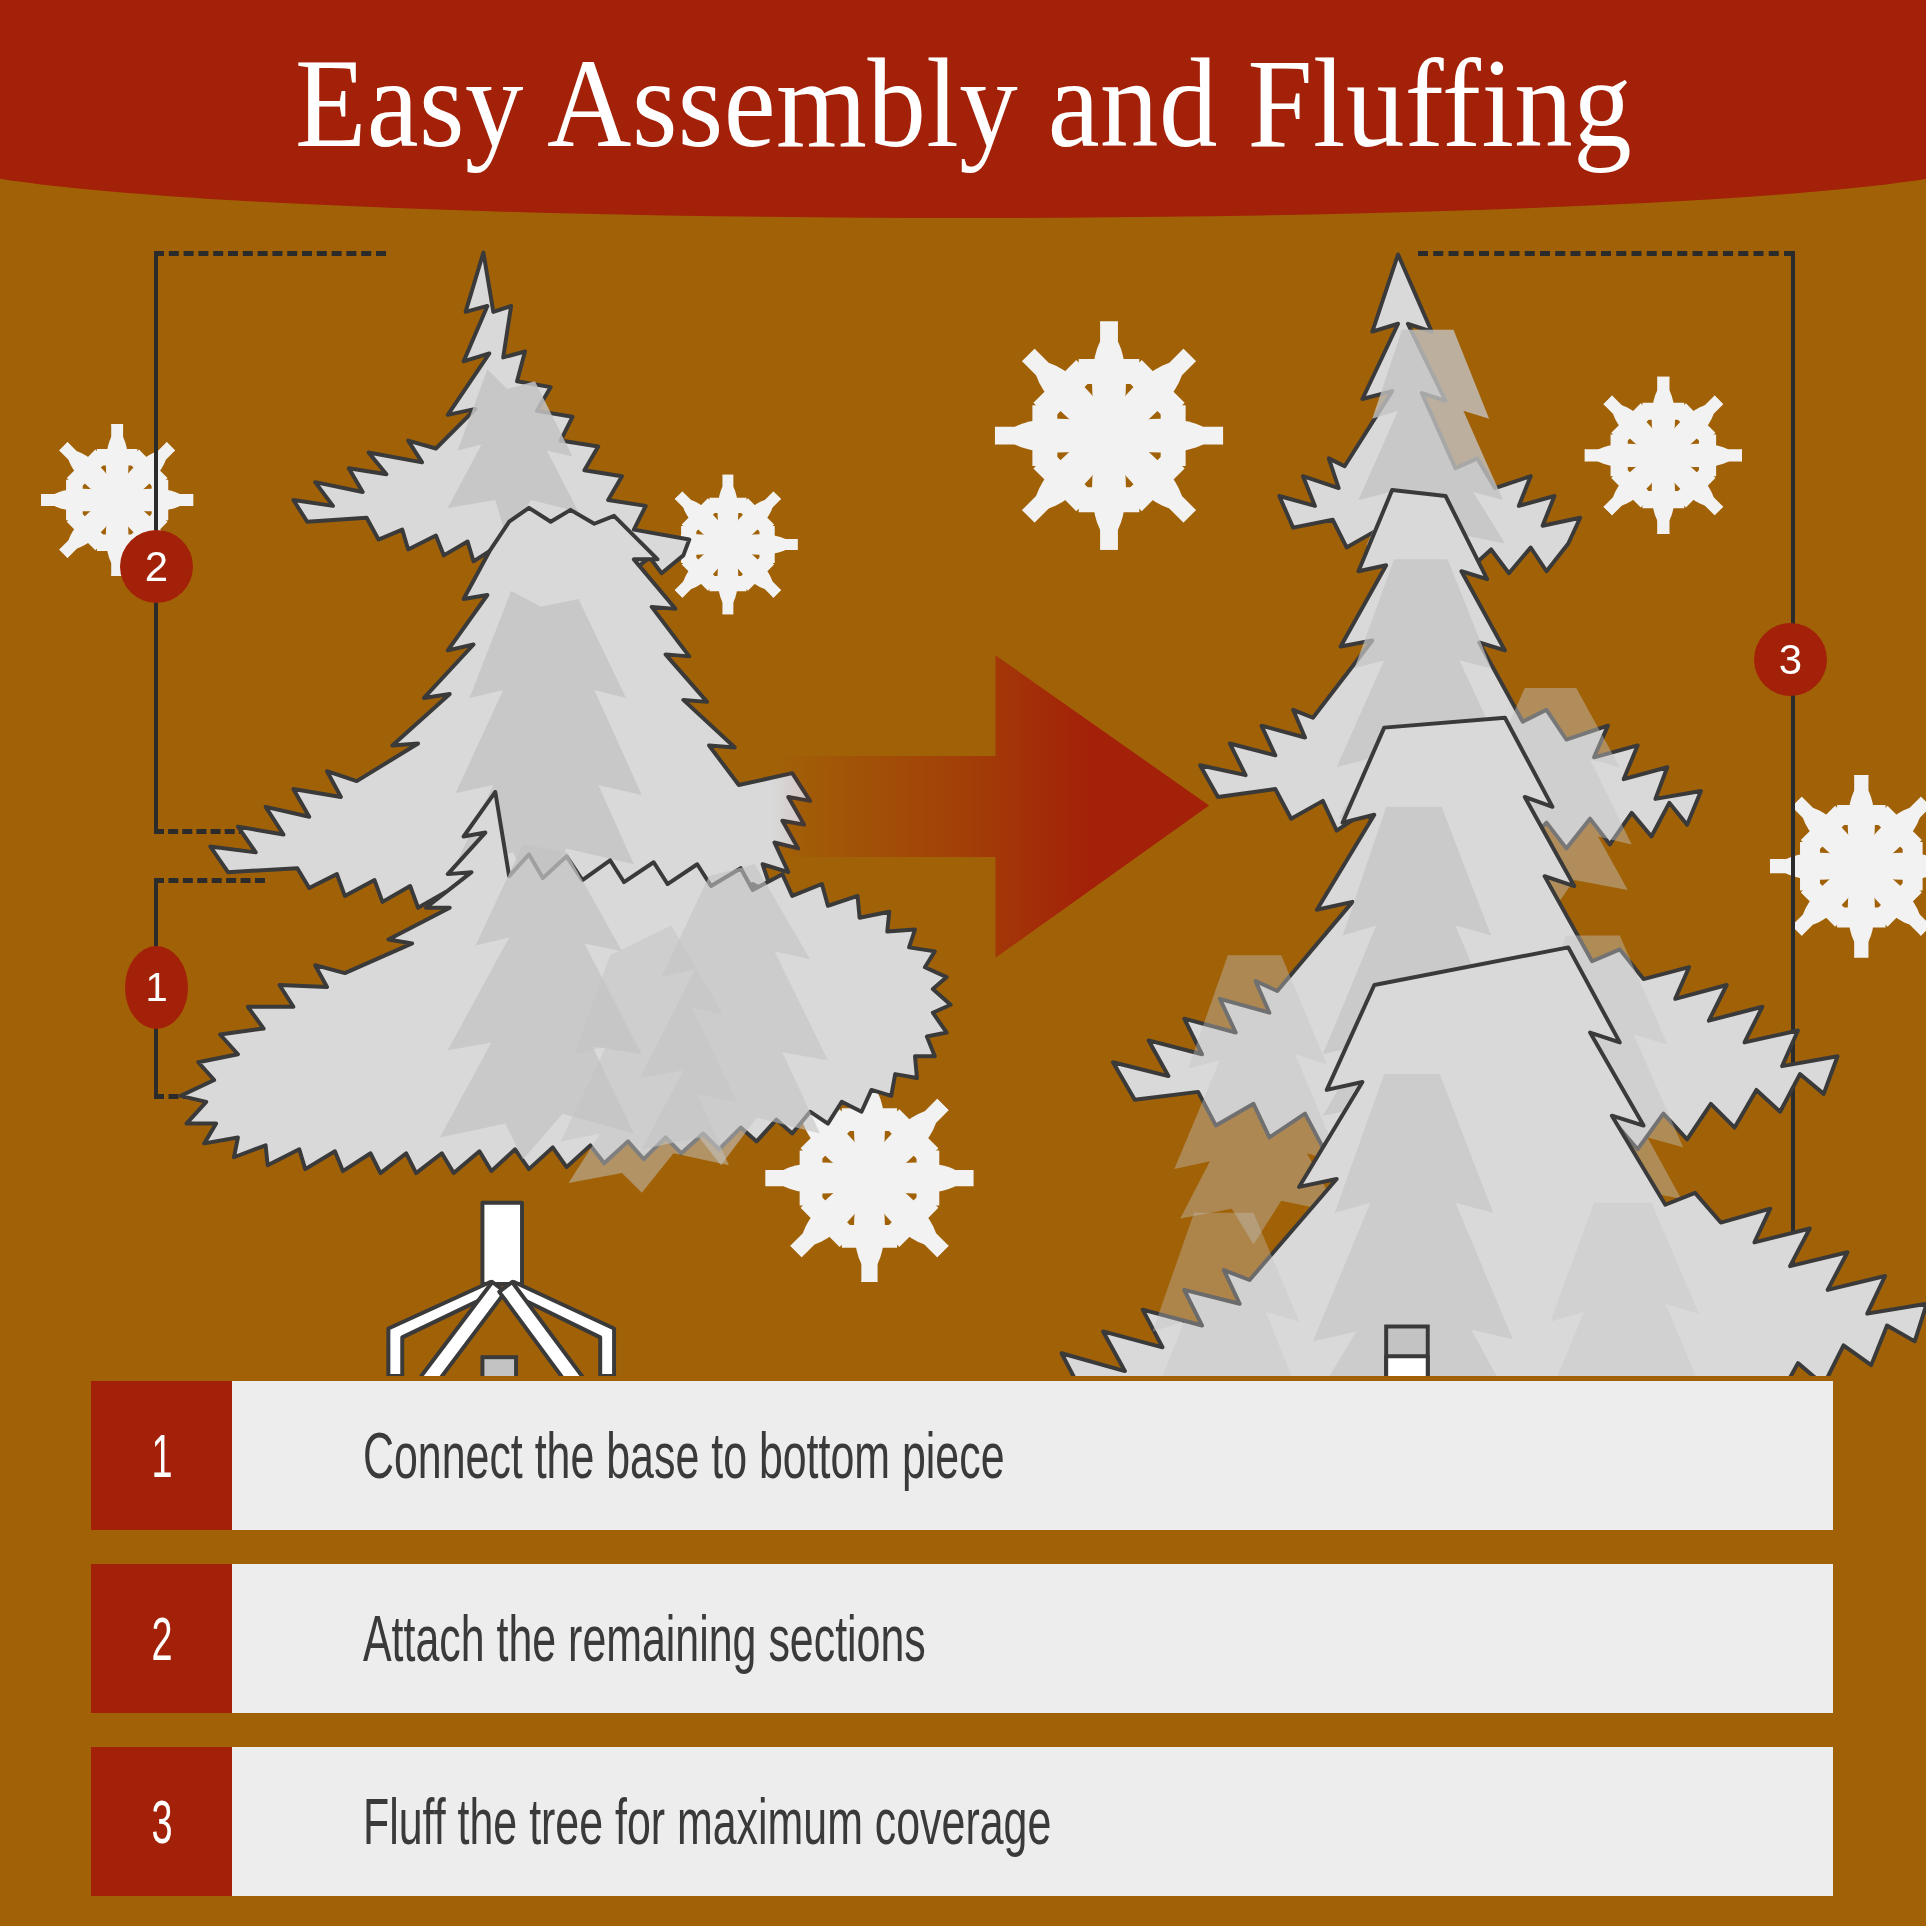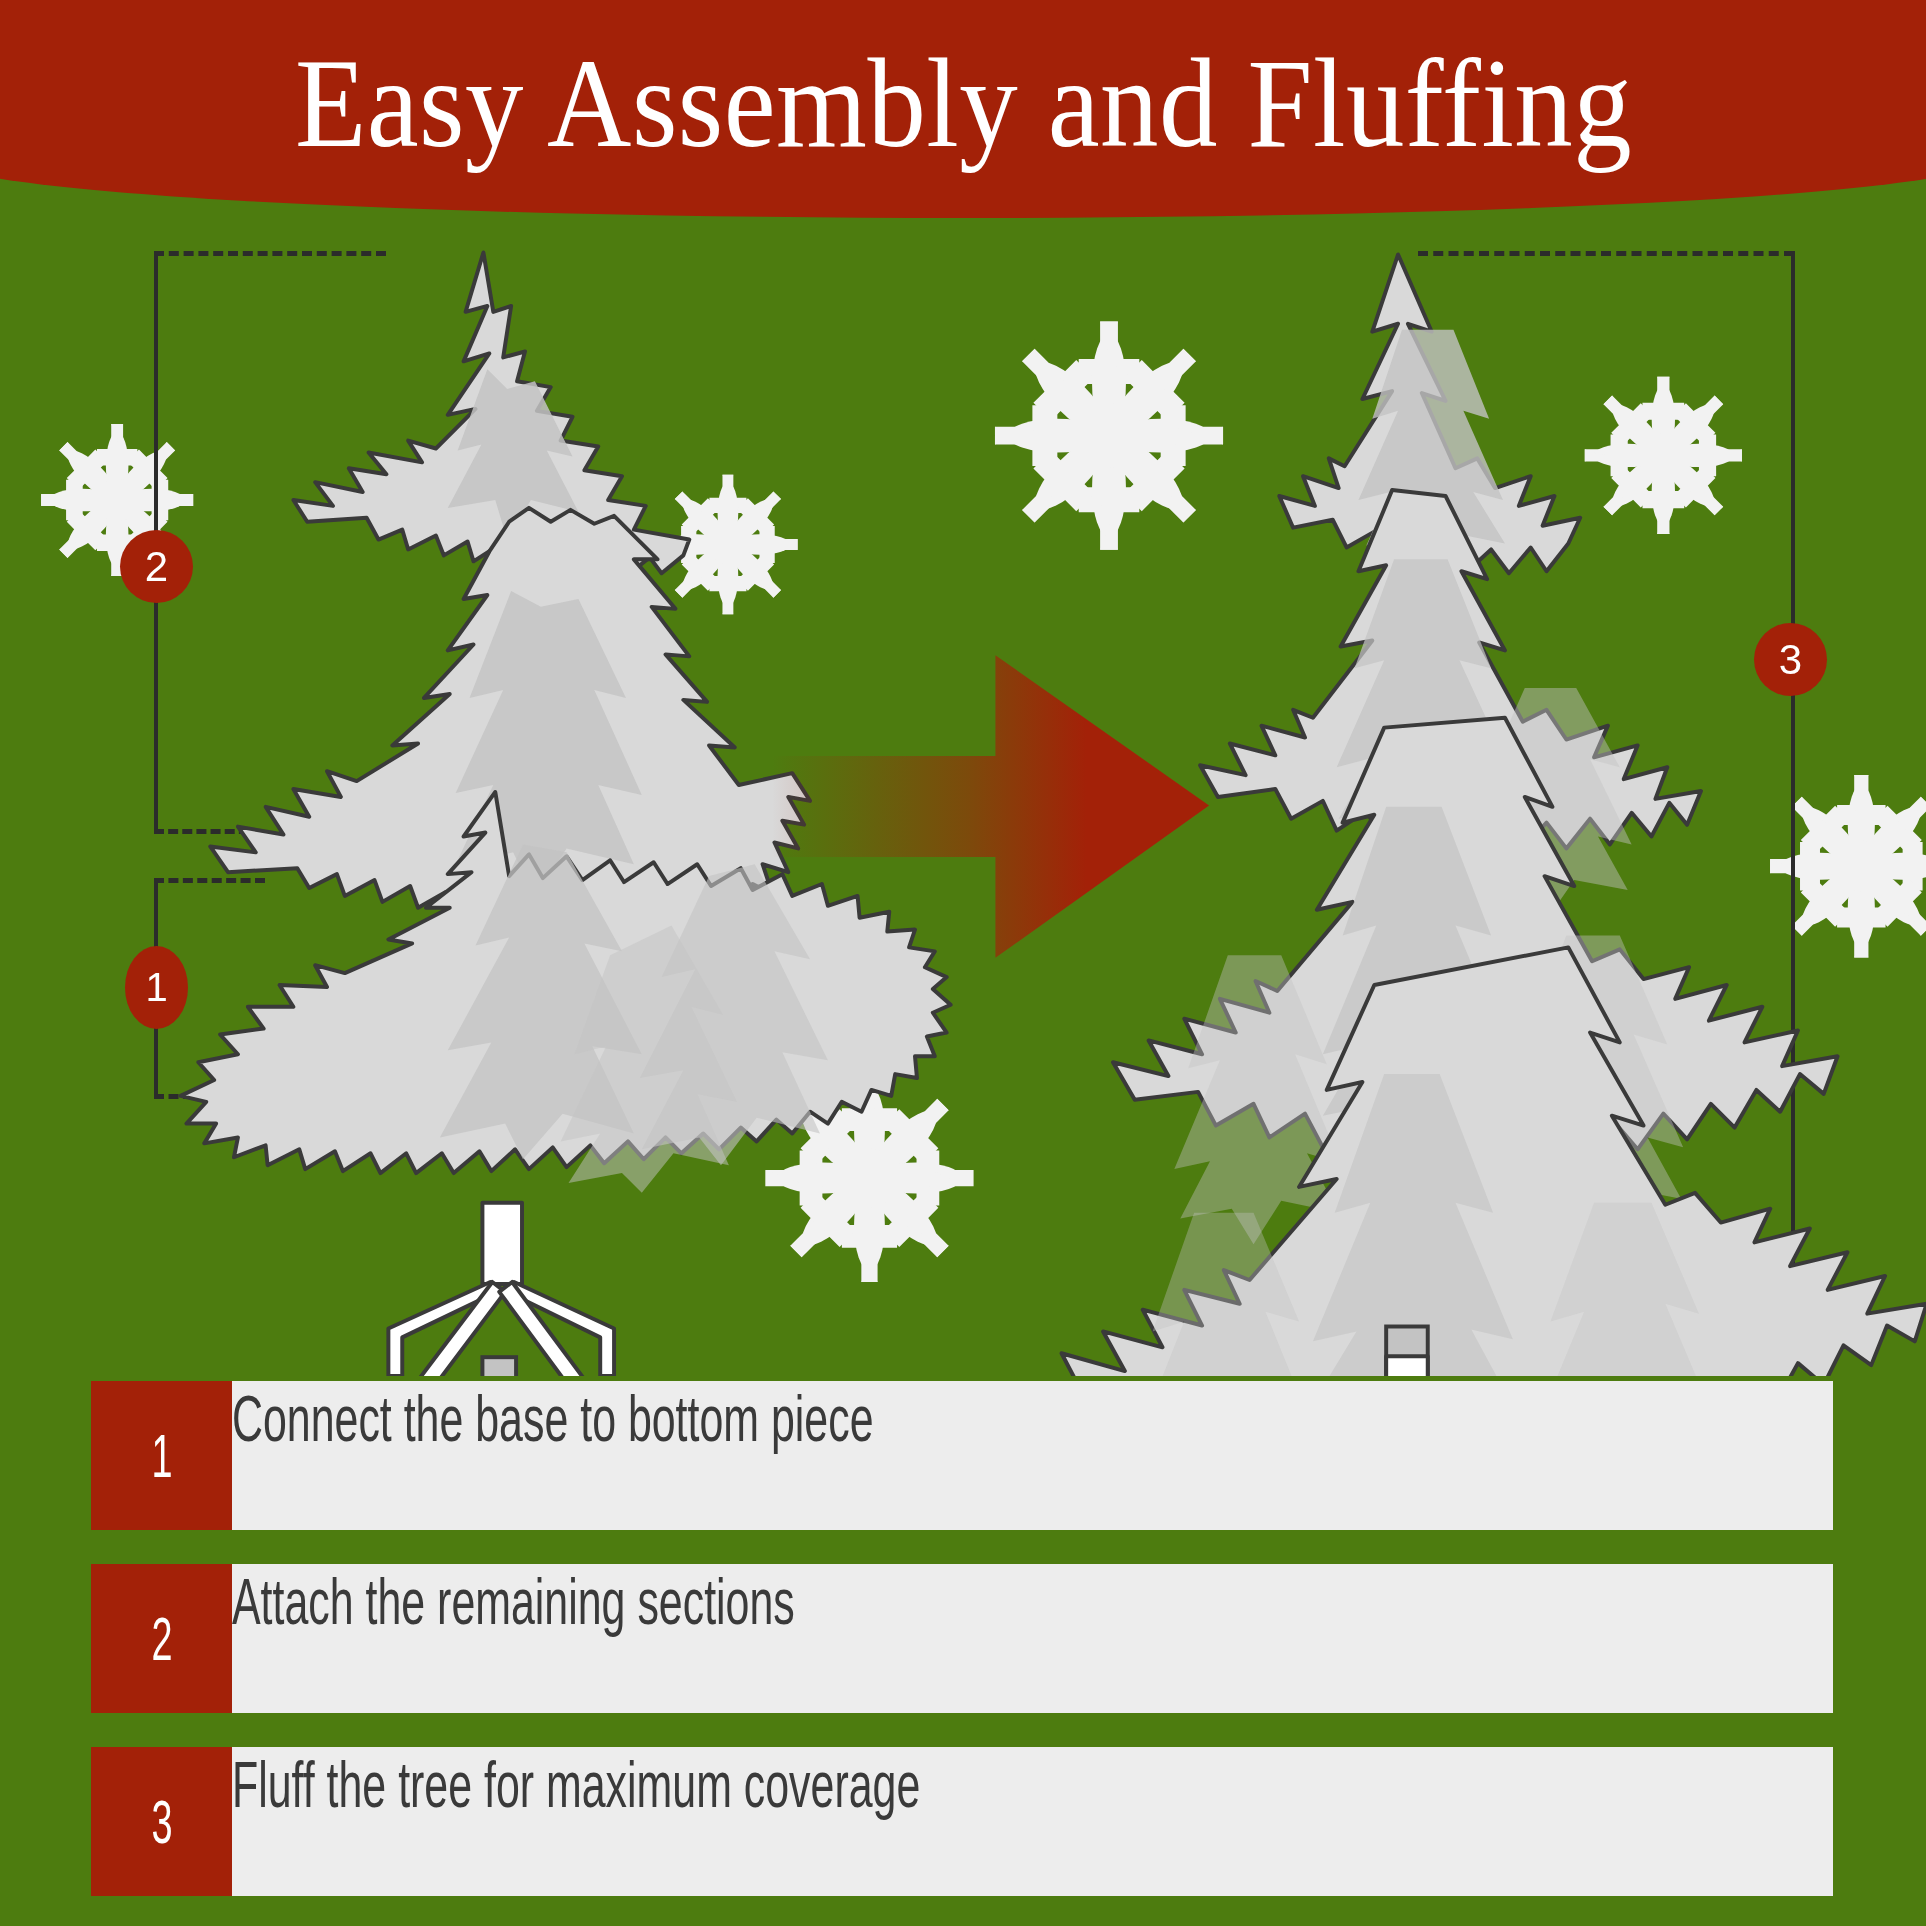--- a/index.html
+++ b/index.html
@@ -3,21 +3,21 @@
 <meta charset="utf-8">
 <style>
   html,body{margin:0;padding:0;}
   body{
     width:1927px;height:1927px;
     background:#ffffff;
     font-family:"Liberation Sans", sans-serif;
     overflow:hidden;
     position:relative;
   }
-  #stage{position:absolute;inset:0;width:1927px;height:1927px;overflow:hidden;background:#4d7c0f;}
+  #stage{position:absolute;inset:0;width:1927px;height:1927px;overflow:hidden;background:#a16207;}
 
   
   .banner{
     position:absolute;left:-59px;top:-119px;
     width:2045px;height:337px;
     background:#a32108;
     border-radius:0 0 50% 50% / 0 0 59px 59px;
     overflow:hidden;
   }
   .banner-title{
@@ -58,22 +58,22 @@
   .steps{position:absolute;left:91px;top:1381px;width:1742px;}
   .step-row{display:flex;align-items:stretch;margin-bottom:34px;height:149px;}
   .step-num{
     width:141px;min-width:141px;background:#a32108;color:#fff;
     display:flex;align-items:center;justify-content:center;
     font-size:61px;font-family:"Liberation Sans", sans-serif;font-weight:300;
     transform-origin:center;
   }
   .step-num span{display:block;transform:scaleX(0.62);}
   .step-body{
-    flex:1;background:#ededed;display:flex;
-    box-sizing:border-box;
+    flex:1;background:#ededed;display:flex;align-items:center;
+    padding-left:131px;box-sizing:border-box;
   }
   .step-body span{
     display:block;
     font-size:65px;color:#3a3a3a;font-weight:300;
     transform:scaleX(0.66);transform-origin:left center;
     white-space:nowrap;
     font-family:"Liberation Sans", sans-serif;
   }
 </style>
 </head>

